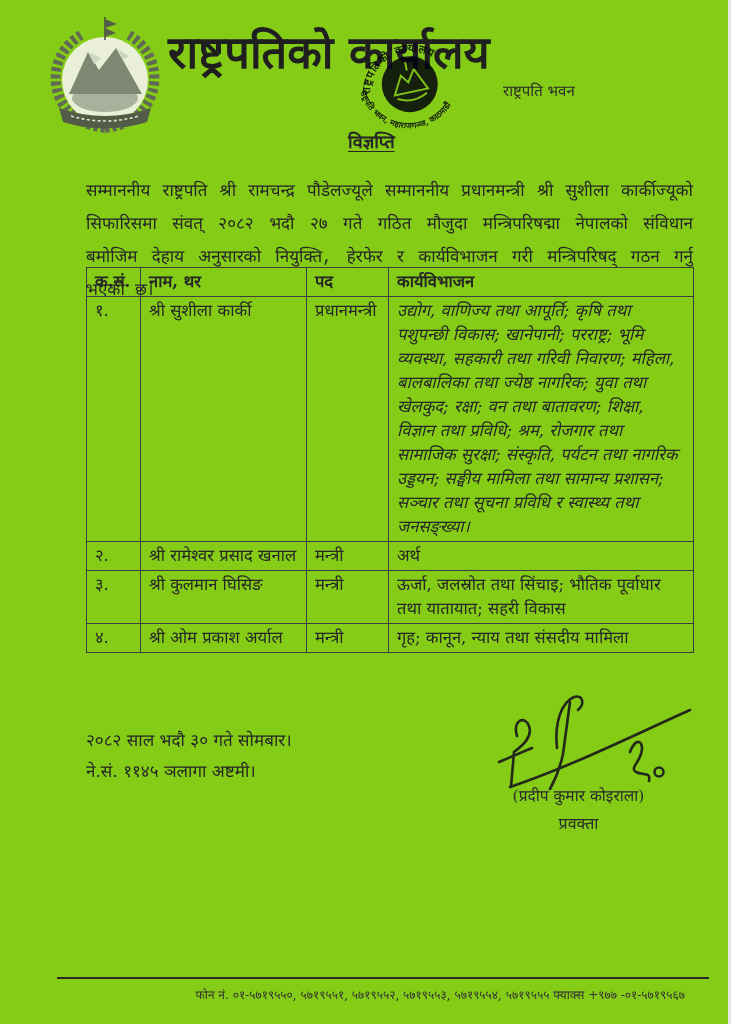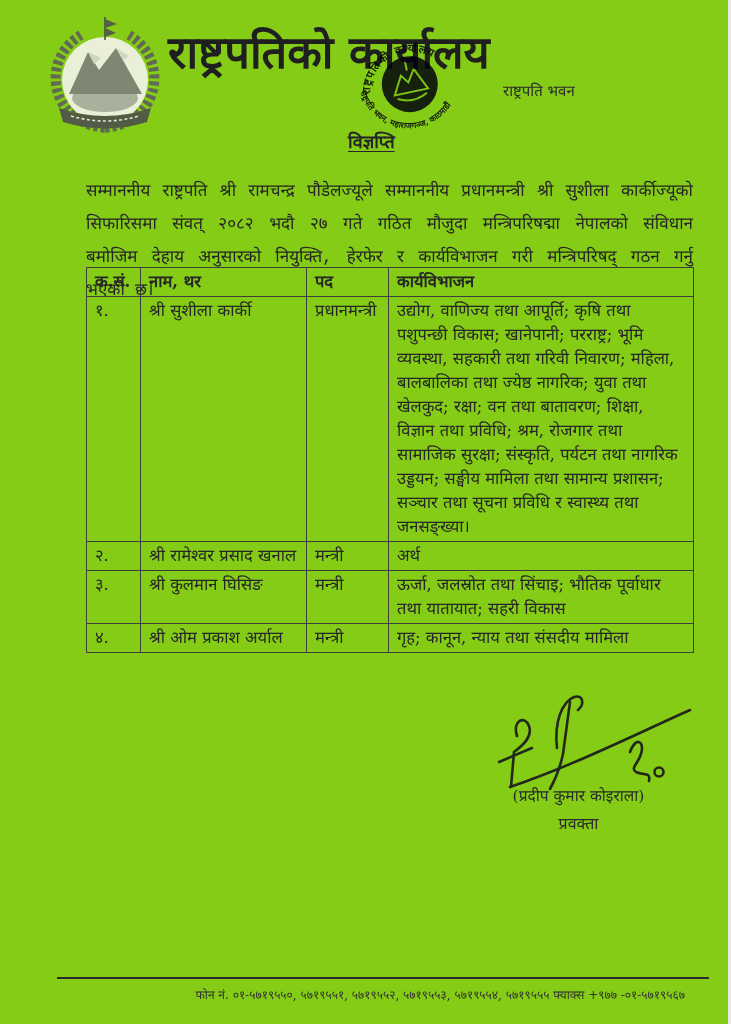--- a/index.html
+++ b/index.html
@@ -44,21 +44,21 @@
     left:86px;top:267px;width:607px;
     border-collapse:collapse;table-layout:fixed;
     font-size:16.5px;color:#262626;
   }
   .minister-table td,.minister-table th{
     border:1.6px solid #3d3d3d;
     vertical-align:top;text-align:left;
     padding:2px 8px;line-height:24px;font-weight:normal;
   }
   .minister-table th{font-weight:600;height:24px;}
-  .cell-portfolio-long{line-height:26.5px;text-align:justify;}
+  .cell-portfolio-long{line-height:26.5px;text-align:justify;font-style:italic;}
   .row-pm td{height:214px;}
   .row-single td{height:24px;}
   .row-double td{height:48px;}
 
   
   .date-block{left:86px;top:725px;font-size:17px;line-height:31px;color:#262626;}
   .signature{left:462px;top:690px;width:240px;height:112px;}
   .sig-name{left:486px;top:784px;width:185px;text-align:center;font-size:15.5px;color:#2a2a2a;}
   .sig-title{left:486px;top:812px;width:185px;text-align:center;font-size:16px;color:#2a2a2a;}
 
@@ -158,20 +158,22 @@
       <td>४.</td>
       <td>श्री ओम प्रकाश अर्याल</td>
       <td>मन्त्री</td>
       <td>गृह; कानून, न्याय तथा संसदीय मामिला</td>
     </tr>
   </tbody>
     </table>
 
 
   <div class="abs date-block">
+    <div>२०८२ साल भदौ ३० गते सोमबार।</div>
+    <div>ने.सं. ११४५ ञलागा अष्टमी।</div>
   </div>
 
   <svg class="abs signature" viewBox="0 0 240 112">
     <g fill="none" stroke="#1b1b1b" stroke-width="2.6" stroke-linecap="round" opacity=".92">
       <path d="M 55,46 C 50,30 63,25 67,36 C 71,47 60,56 52,62 L 49,97"></path>
       <path d="M 37,72 L 70,58"></path>
       <path d="M 95,58 C 92,32 100,12 112,7 C 121,4 123,14 116,20"></path>
       <path d="M 108,12 L 101,64 C 98,78 93,90 88,99"></path>
       <path d="M 48,97 C 110,76 170,46 228,20"></path>
       <path d="M 168,62 c 6,-16 15,-11 11,2 c -3,10 -11,14 -5,18 c 7,4 15,-1 13,9"></path>

